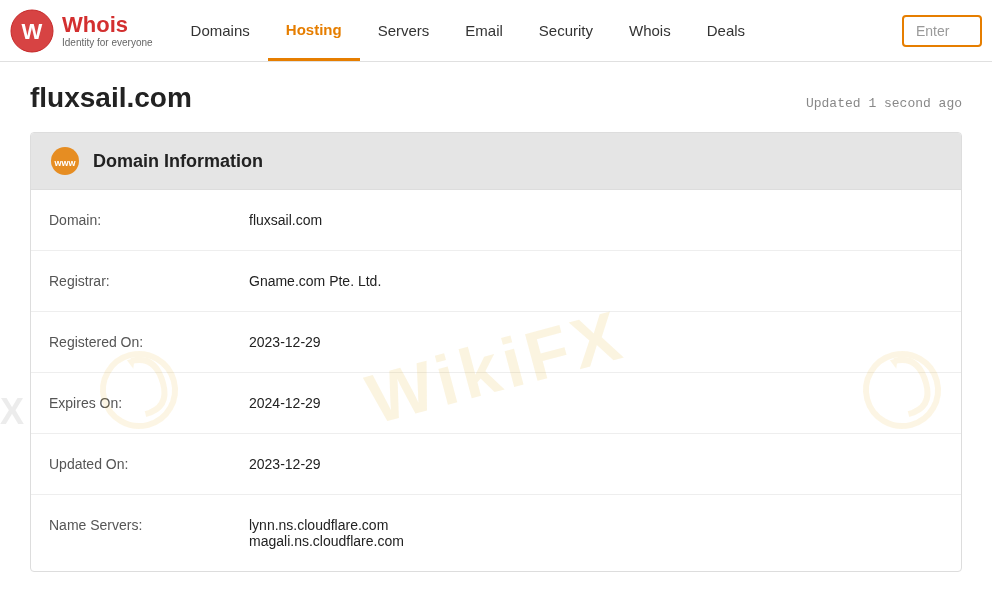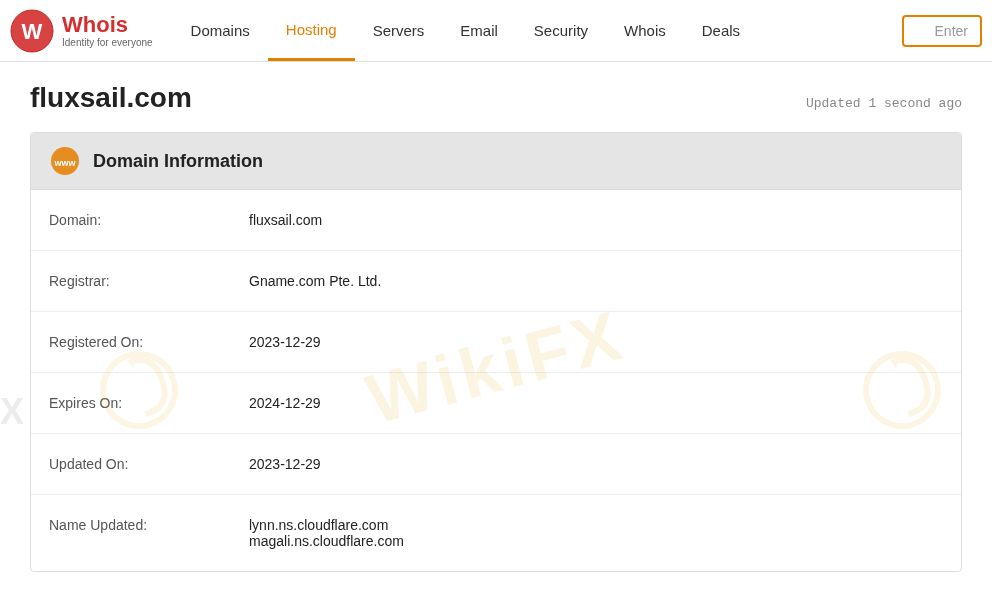--- a/index.html
+++ b/index.html
@@ -52,32 +52,31 @@
       align-items: center;
       font-size: 15px;
       color: #333;
       cursor: pointer;
       text-decoration: none;
       white-space: nowrap;
     }
     .nav-item.active {
       color: #e67e00;
       border-bottom: 3px solid #e67e00;
-      font-weight: normal;
+      font-weight: bold;
     }
     .nav-search {
       margin-left: auto;
       border: 2px solid #e67e00;
       border-radius: 4px;
       padding: 6px 12px;
       font-size: 14px;
       color: #999;
       cursor: text;
       min-width: 80px;
-      text-align: right;
     }
 
     
     .main {
       padding: 20px 30px;
       position: relative;
     }
 
     .domain-title-row {
       display: flex;
@@ -277,20 +276,20 @@
           </tr>
           <tr>
             <td>Expires On:</td>
             <td>2024-12-29</td>
           </tr>
           <tr>
             <td>Updated On:</td>
             <td>2023-12-29</td>
           </tr>
           <tr>
-            <td>Name Updated:</td>
+            <td>Name Servers:</td>
             <td>lynn.ns.cloudflare.com<br>magali.ns.cloudflare.com</td>
           </tr>
         </tbody>
     </table>
   </div>
 
 </div>
 
 </body></html>

